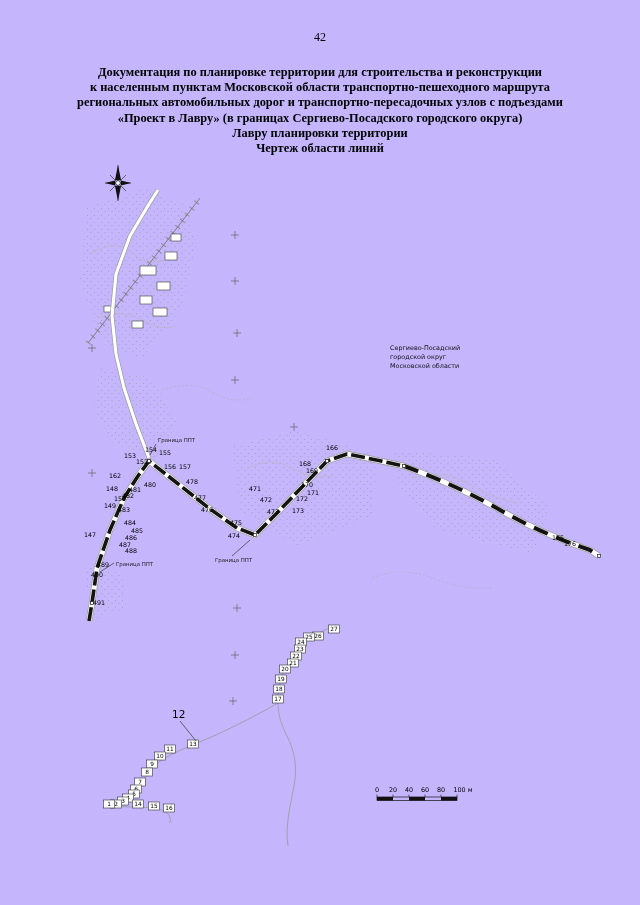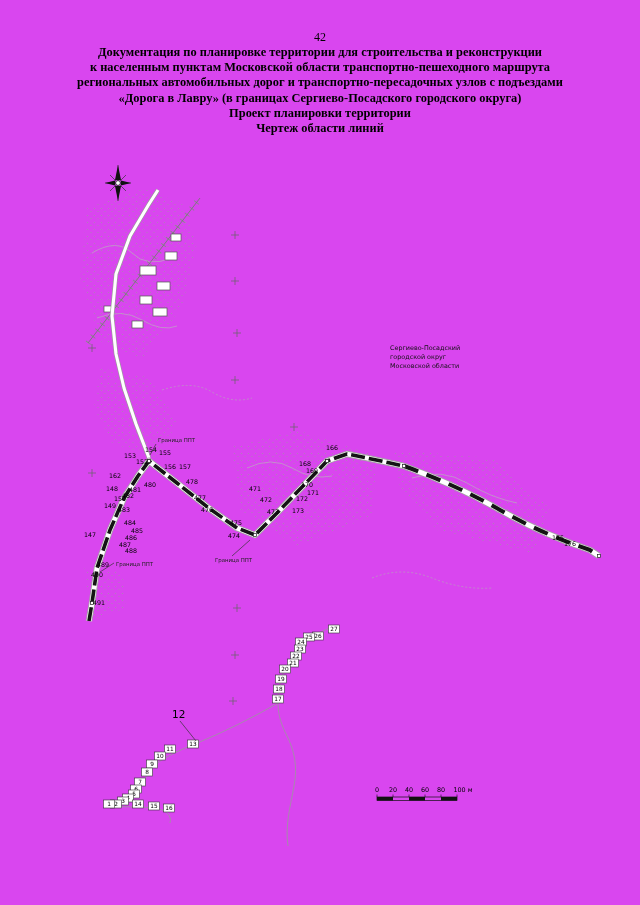--- a/index.html
+++ b/index.html
@@ -1,25 +1,25 @@
 <!DOCTYPE html>
 <html><head>
 <meta charset="utf-8">
 <style>
   html,body{margin:0;padding:0;background:#e8e8e8;}
   .page{
-    position:relative;width:640px;height:905px;background:#d946ef;
+    position:relative;width:640px;height:905px;background:#c4b5fd;
     font-family:"Liberation Serif",serif;color:#000;overflow:hidden;
     margin:0 auto;
   }
   .page-number{
     text-align:center;font-size:12px;margin:0;padding-top:30px;
   }
   .title{
-    margin-top:0;text-align:center;font-weight:bold;
+    margin-top:20px;text-align:center;font-weight:bold;
     font-size:12.4px;line-height:15.2px;
   }
   .map-svg{
     position:absolute;left:72px;top:158px;width:560px;height:690px;
   }
   svg text{font-family:"DejaVu Sans",sans-serif;fill:#000;}
   [data-name="grid-crosses"] path{stroke:#666;stroke-width:.7;fill:none;}
   [data-name="point-labels"] text{font-size:6.3px;fill:#000;}
   [data-name="chain-boxes"] rect{fill:#fff;stroke:#333;stroke-width:.6;}
   [data-name="chain-boxes"] text{font-size:5.8px;text-anchor:middle;}
@@ -51,22 +51,22 @@
 <body>
 
 <div class="page" data-name="document-page">
 
   <div class="page-number" data-name="page-number">42</div>
 
   <div class="title" data-name="document-title">
     <div data-name="title-line-1">Документация по планировке территории для строительства и реконструкции</div>
     <div data-name="title-line-3">к населенным пунктам Московской области транспортно-пешеходного маршрута</div>
     <div data-name="title-line-2">региональных автомобильных дорог и транспортно-пересадочных узлов с подъездами</div>
-    <div data-name="title-line-4">«Дорога в Лавру» (в границах Сергиево-Посадского городского округа)</div>
-    <div data-name="title-line-5">Проект планировки территории</div>
+    <div data-name="title-line-4">«Проект в Лавру» (в границах Сергиево-Посадского городского округа)</div>
+    <div data-name="title-line-5">Лавру планировки территории</div>
     <div data-name="title-line-6">Чертеж области линий</div>
   </div>
 
   <svg class="map-svg" data-name="map-svg" viewBox="0 0 560 690" xmlns="http://www.w3.org/2000/svg">
     <defs>
       <pattern id="stip" width="7" height="7" patternUnits="userSpaceOnUse">
         <circle cx="1.5" cy="1.5" r=".6" fill="#9a9a9a"></circle>
         <circle cx="5" cy="4.5" r=".6" fill="#9a9a9a"></circle>
       </pattern>
     </defs>

